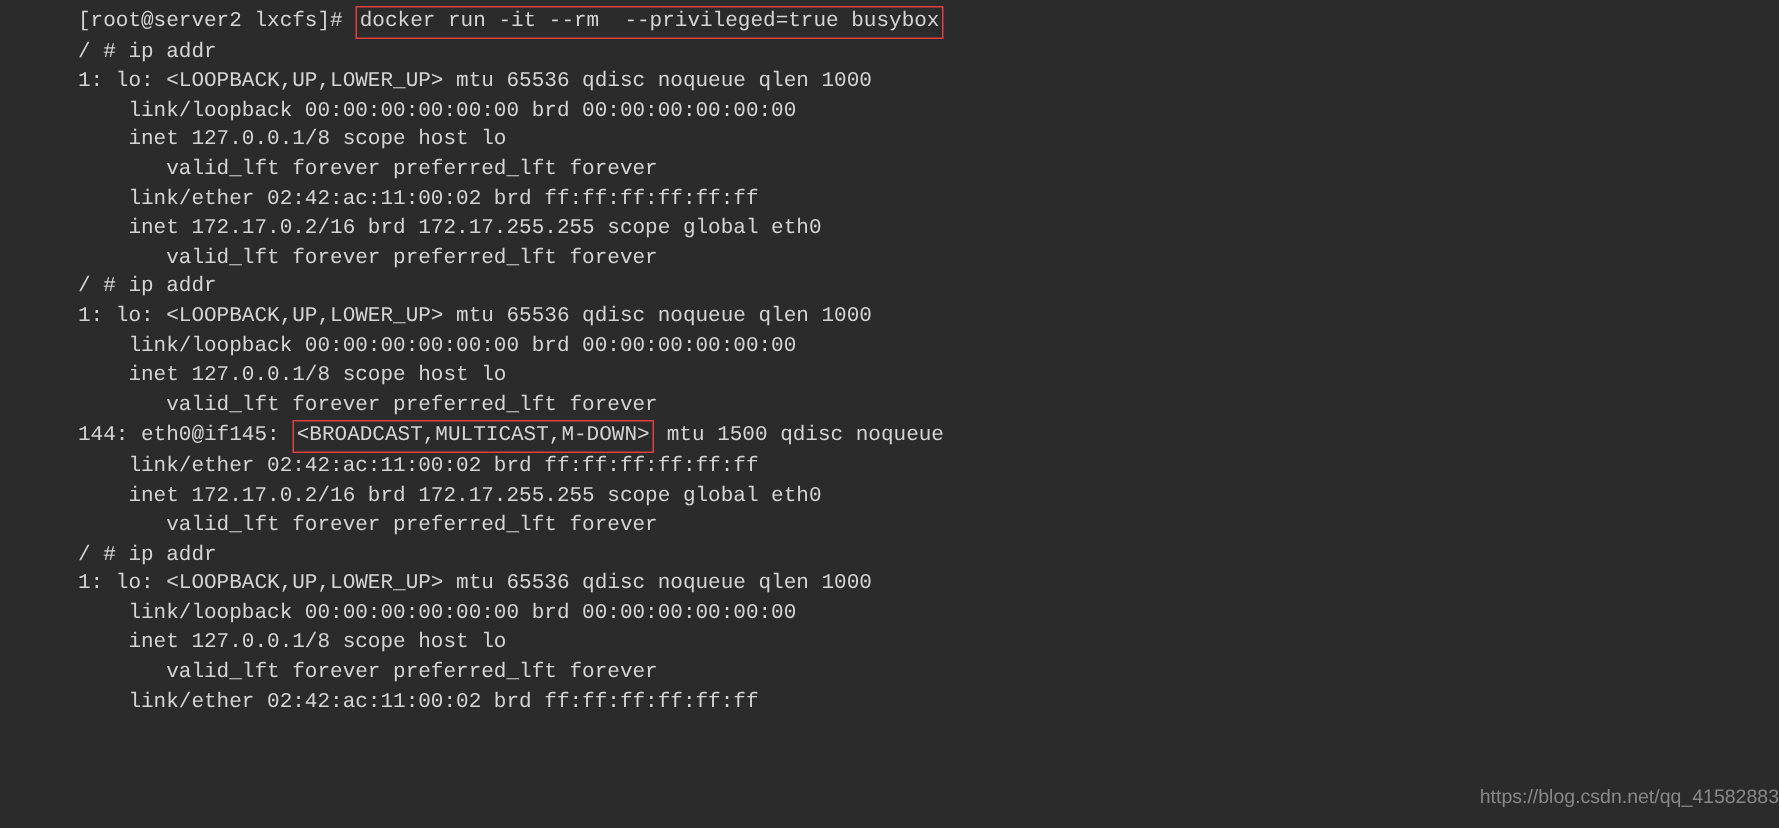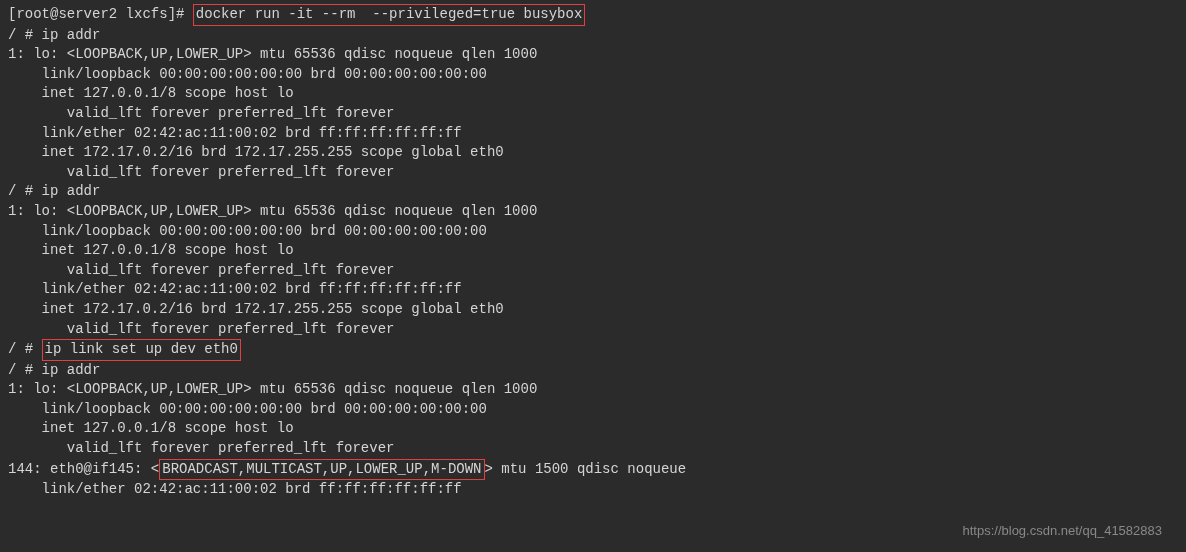--- a/index.html
+++ b/index.html
@@ -15,30 +15,31 @@
       color: #d4d4d4;
       padding: 4px 8px;
       width: 1186px;
       height: 552px;
       overflow: hidden;
       position: relative;
     }
     .line {
       white-space: pre;
       font-family: "Courier New", monospace;
+      margin-left: 44px;
     }
     .highlight-box {
       border: 1.5px solid #e04040;
       padding: 0 2px;
       display: inline-block;
     }
     .watermark {
       position: absolute;
       bottom: 12px;
-      right: 24px;
+      right: 0;
       color: #888;
       font-family: Arial, sans-serif;
       font-size: 13px;
     }
   </style>
 </head>
 <body>
 
 <div>
   <div class="line"><span>[root@server2 lxcfs]# </span><span class="highlight-box">docker run -it --rm  --privileged=true busybox</span></div>
@@ -48,27 +49,26 @@
   <div class="line">    inet 127.0.0.1/8 scope host lo</div>
   <div class="line">       valid_lft forever preferred_lft forever</div>
   <div class="line">    link/ether 02:42:ac:11:00:02 brd ff:ff:ff:ff:ff:ff</div>
   <div class="line">    inet 172.17.0.2/16 brd 172.17.255.255 scope global eth0</div>
   <div class="line">       valid_lft forever preferred_lft forever</div>
   <div class="line">/ # ip addr</div>
   <div class="line">1: lo: &lt;LOOPBACK,UP,LOWER_UP&gt; mtu 65536 qdisc noqueue qlen 1000</div>
   <div class="line">    link/loopback 00:00:00:00:00:00 brd 00:00:00:00:00:00</div>
   <div class="line">    inet 127.0.0.1/8 scope host lo</div>
   <div class="line">       valid_lft forever preferred_lft forever</div>
+  <div class="line"><span>144: eth0@if145: </span><span class="highlight-box">&lt;BROADCAST,MULTICAST,M-DOWN&gt;</span><span> mtu 1500 qdisc noqueue </span></div>
   <div class="line">    link/ether 02:42:ac:11:00:02 brd ff:ff:ff:ff:ff:ff</div>
   <div class="line">    inet 172.17.0.2/16 brd 172.17.255.255 scope global eth0</div>
   <div class="line">       valid_lft forever preferred_lft forever</div>
-  <div class="line"><span>/ # </span><span class="highlight-box">ip link set up dev eth0</span></div>
   <div class="line">/ # ip addr</div>
   <div class="line">1: lo: &lt;LOOPBACK,UP,LOWER_UP&gt; mtu 65536 qdisc noqueue qlen 1000</div>
   <div class="line">    link/loopback 00:00:00:00:00:00 brd 00:00:00:00:00:00</div>
   <div class="line">    inet 127.0.0.1/8 scope host lo</div>
   <div class="line">       valid_lft forever preferred_lft forever</div>
-  <div class="line"><span>144: eth0@if145: &lt;</span><span class="highlight-box">BROADCAST,MULTICAST,UP,LOWER_UP,M-DOWN</span><span>&gt; mtu 1500 qdisc noqueue </span></div>
   <div class="line">    link/ether 02:42:ac:11:00:02 brd ff:ff:ff:ff:ff:ff</div>
 
 </div>
 
 <div class="watermark">https://blog.csdn.net/qq_41582883</div>
 
 </body></html>

